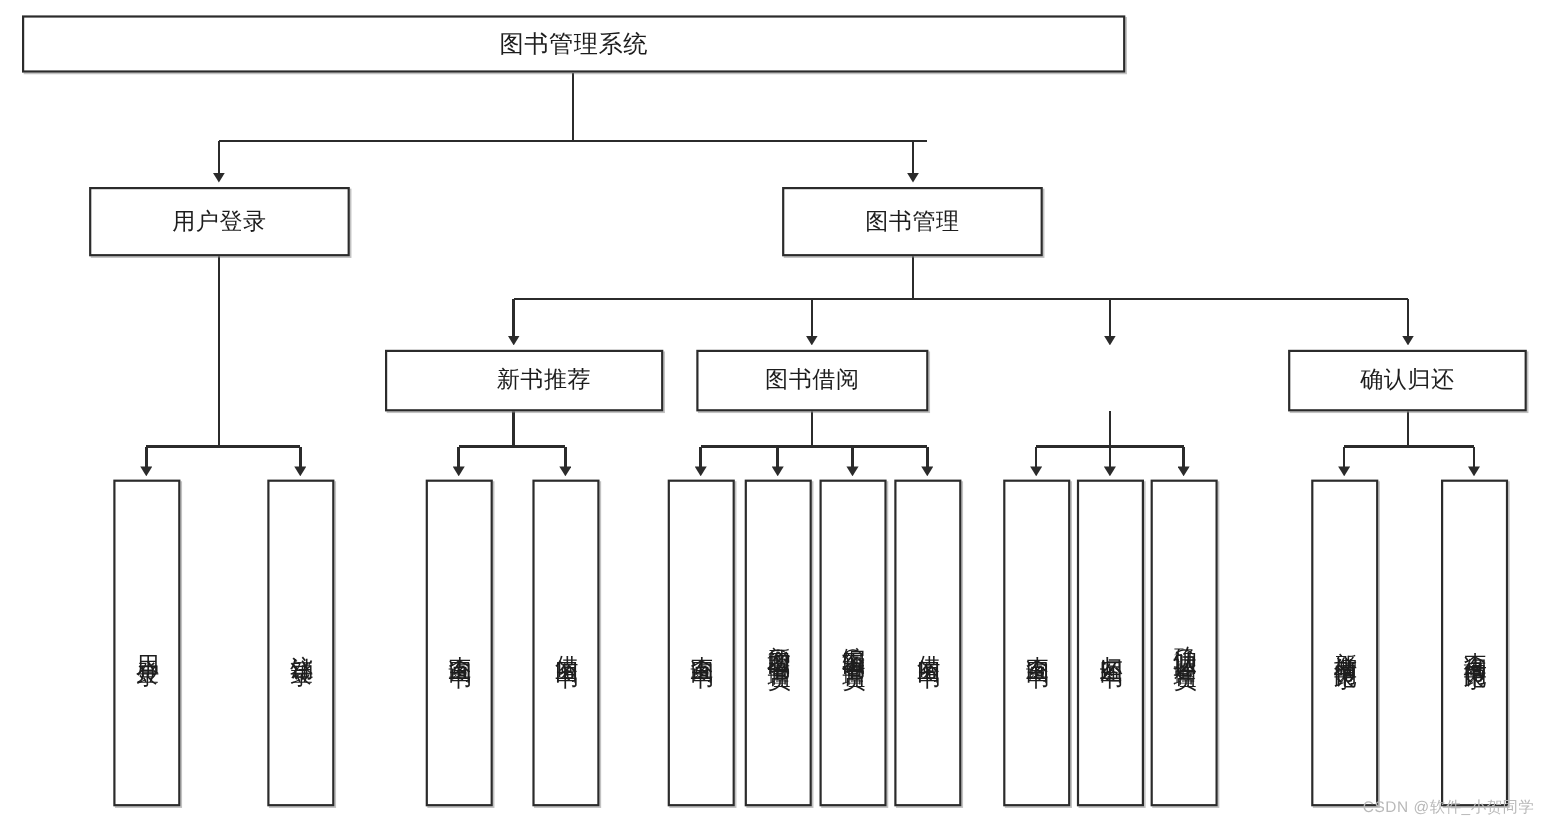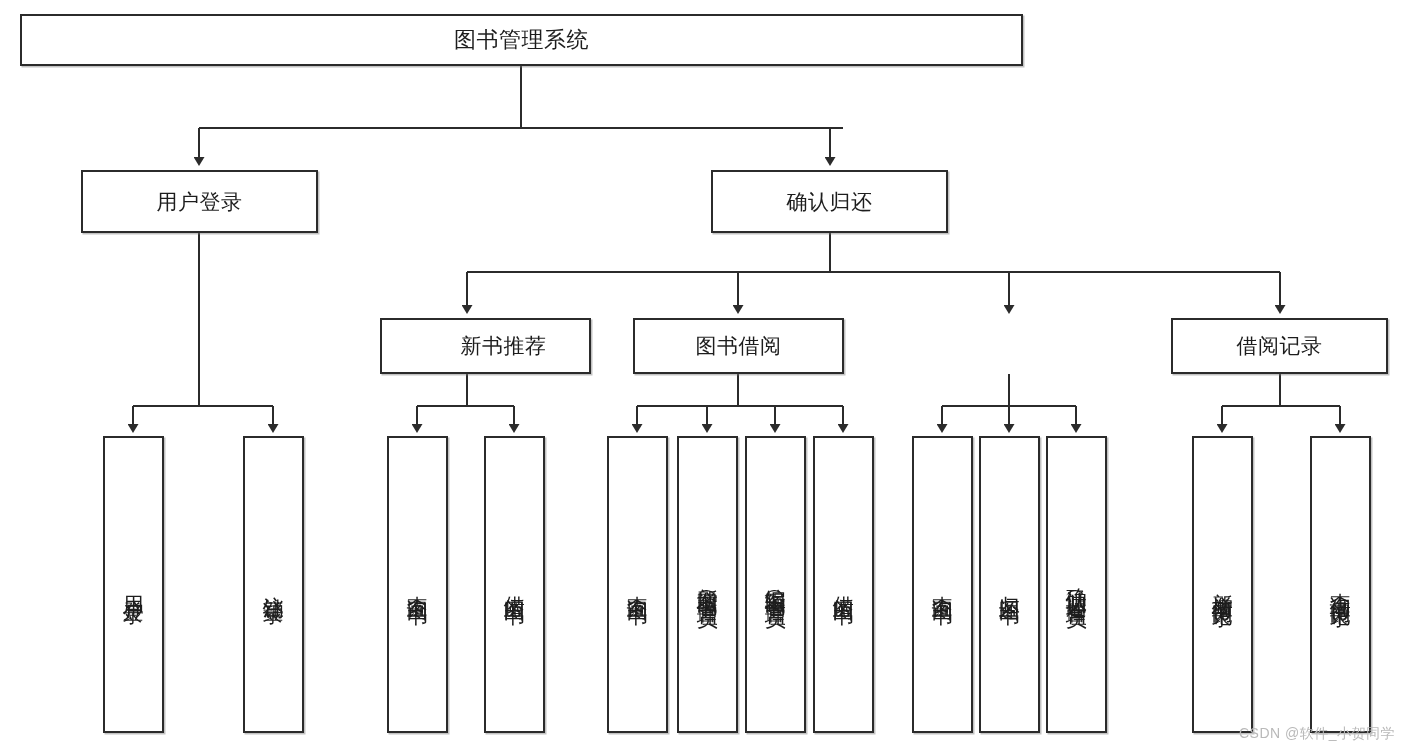--- a/index.html
+++ b/index.html
@@ -122,34 +122,34 @@
 
   <div class="node-box root" style="left:20px; top:14px; width:1003px; height:52px;">
     <span class="node-label">图书管理系统</span>
   </div>
 
   <div class="node-box" style="left:81px; top:170px; width:237px; height:63px;">
     <span class="node-label">用户登录</span>
   </div>
 
   <div class="node-box" style="left:711px; top:170px; width:237px; height:63px;">
-    <span class="node-label">确认归还</span>
-  </div>
-
-  <div class="node-box" style="left:380px; top:318px; width:211px; height:56px;padding-left:36px;">
+    <span class="node-label">图书管理</span>
+  </div>
+
+  <div class="node-box" style="left:350px; top:318px; width:253px; height:56px;padding-left:36px;">
     <span class="node-label">新书推荐</span>
   </div>
 
   <div class="node-box" style="left:633px; top:318px; width:211px; height:56px;">
     <span class="node-label">图书借阅</span>
   </div>
 
 
   <div class="node-box" style="left:1171px; top:318px; width:217px; height:56px;">
-    <span class="node-label">借阅记录</span>
+    <span class="node-label">确认归还</span>
   </div>
 
   <div class="node-box leaf" style="left:103px; top:436px; width:61px; height:297px;">
     <span class="node-label">用户登录</span>
   </div>
 
   <div class="node-box leaf" style="left:243px; top:436px; width:61px; height:297px;">
     <span class="node-label">注销登录</span>
   </div>
 

